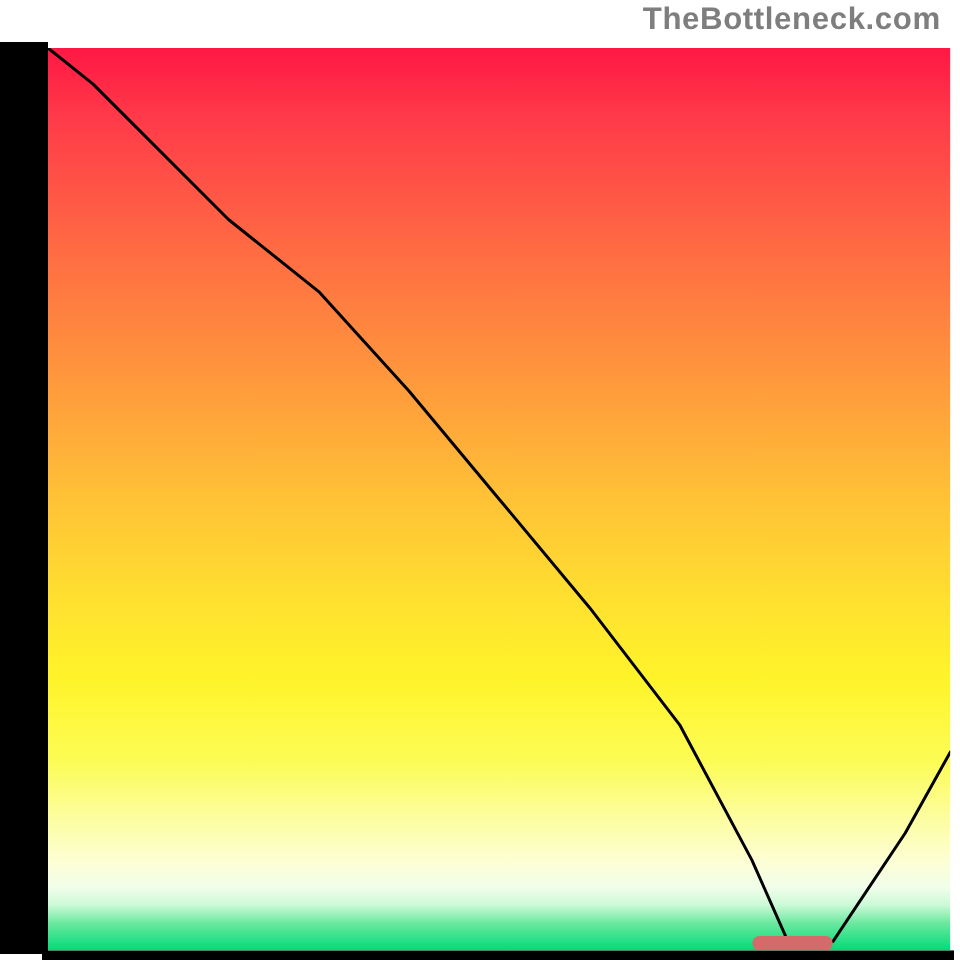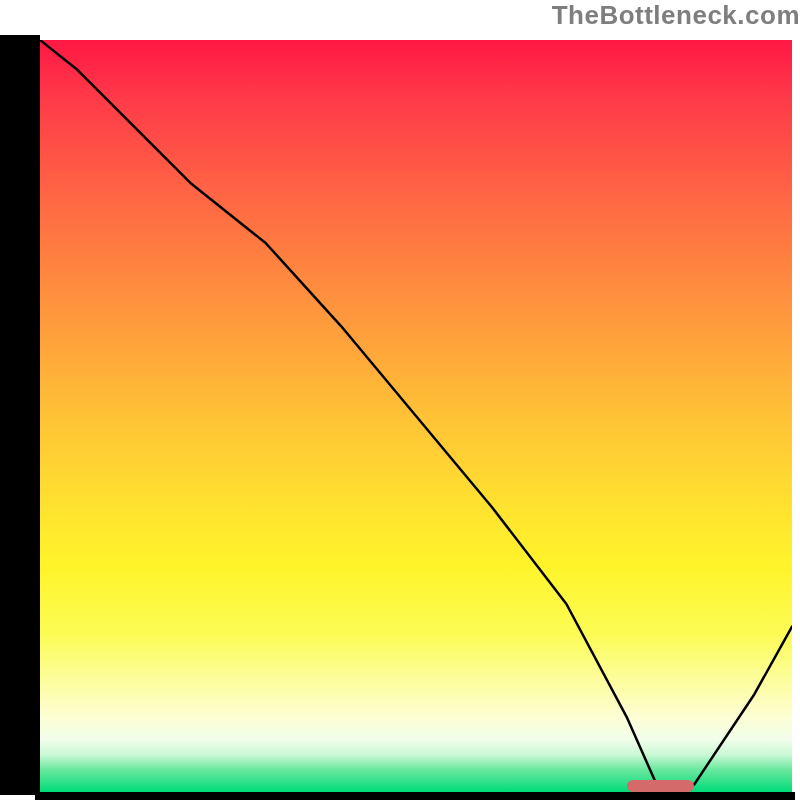--- a/index.html
+++ b/index.html
@@ -12,21 +12,21 @@
     background: #fff;
   }
   .frame {
     position: relative;
     width: 800px;
     height: 800px;
   }
   .watermark {
     position: absolute;
     top: 0;
-    right: 0;
+    right: 16px;
     font-size: 26px;
     font-weight: 600;
     color: #7e7e7e;
     letter-spacing: 0.5px;
     user-select: none;
   }
   .plot-area {
     position: absolute;
     left: 40px;
     top: 40px;

